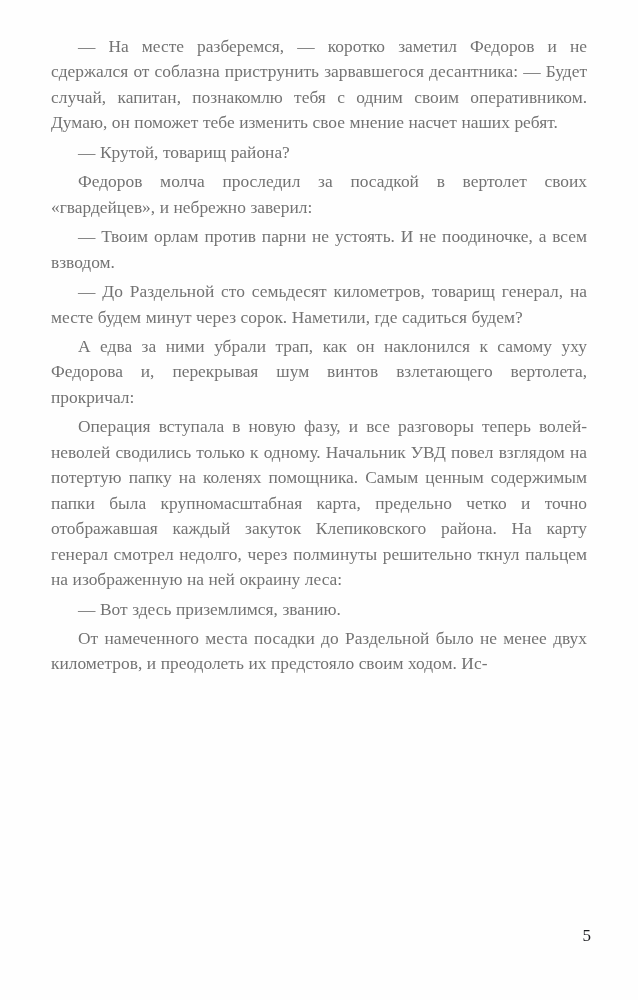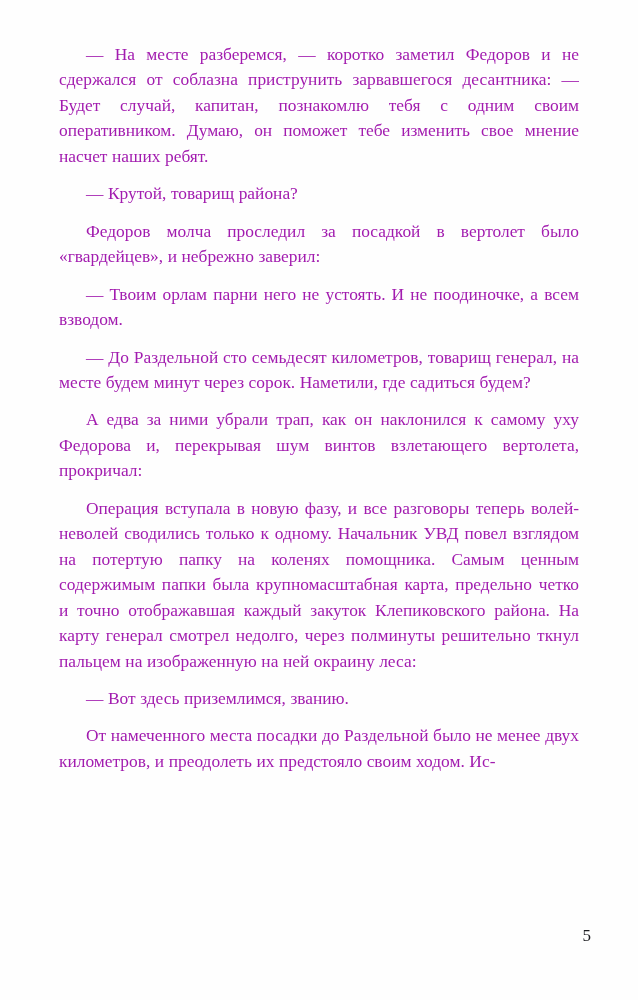--- a/index.html
+++ b/index.html
@@ -24,29 +24,29 @@
   }
 
   .text-block {
     position: absolute;
     left: 47px;
     top: 30px;
     width: 544px;
   }
 
   .para {
-    margin: 12px;
+    margin: 4px;
     text-indent: 27px;
     text-align: justify;
     text-justify: inter-word;
     font-size: 17.4px;
     line-height: 25.45px;
     letter-spacing: 0.0px;
     word-spacing: 0.2px;
-    color: #a21caf;
+    color: #737373;
     -webkit-font-smoothing: antialiased;
     hyphens: manual;
   }
 
   
   .para:last-child { margin-bottom: 0; font-family: Liberation Serif, serif; }
 
   .page-number {
     position: absolute;
     left: 0;
@@ -60,22 +60,22 @@
   }
 </style>
 </head>
 <body>
 
 <div class="page">
 
   <div class="text-block">
     <p class="para">— На месте разберемся, — коротко заметил Федоров и не сдержался от соблазна приструнить зарвавшегося десантника: — Будет случай, капитан, познакомлю тебя с одним своим оперативником. Думаю, он поможет тебе изменить свое мнение насчет наших ребят.</p>
     <p class="para">— Крутой, товарищ района?</p>
-    <p class="para">Федоров молча проследил за посадкой в вертолет было «гвардейцев», и небрежно заверил:</p>
-    <p class="para">— Твоим орлам парни него не устоять. И не поодиночке, а всем взводом.</p>
+    <p class="para">Федоров молча проследил за посадкой в вертолет своих «гвардейцев», и небрежно заверил:</p>
+    <p class="para">— Твоим орлам против парни не устоять. И не поодиночке, а всем взводом.</p>
     <p class="para">— До Раздельной сто семьдесят километров, товарищ генерал, на месте будем минут через сорок. Наметили, где садиться будем?</p>
     <p class="para">А едва за ними убрали трап, как он наклонился к самому уху Федорова и, перекрывая шум винтов взлетающего вертолета, прокричал:</p>
     <p class="para">Операция вступала в новую фазу, и все разговоры теперь волей-неволей сводились только к одному. Начальник УВД повел взглядом на потертую папку на коленях помощника. Самым ценным содержимым папки была крупномасштабная карта, предельно четко и точно отображавшая каждый закуток Клепиковского района. На карту генерал смотрел недолго, через полминуты решительно ткнул пальцем на изображенную на ней окраину леса:</p>
     <p class="para">— Вот здесь приземлимся, званию.</p>
     <p class="para">От намеченного места посадки до Раздельной было не менее двух километров, и преодолеть их предстояло своим ходом. Ис-</p>
   </div>
 
   <div class="page-number">5</div>
 
 </div>

